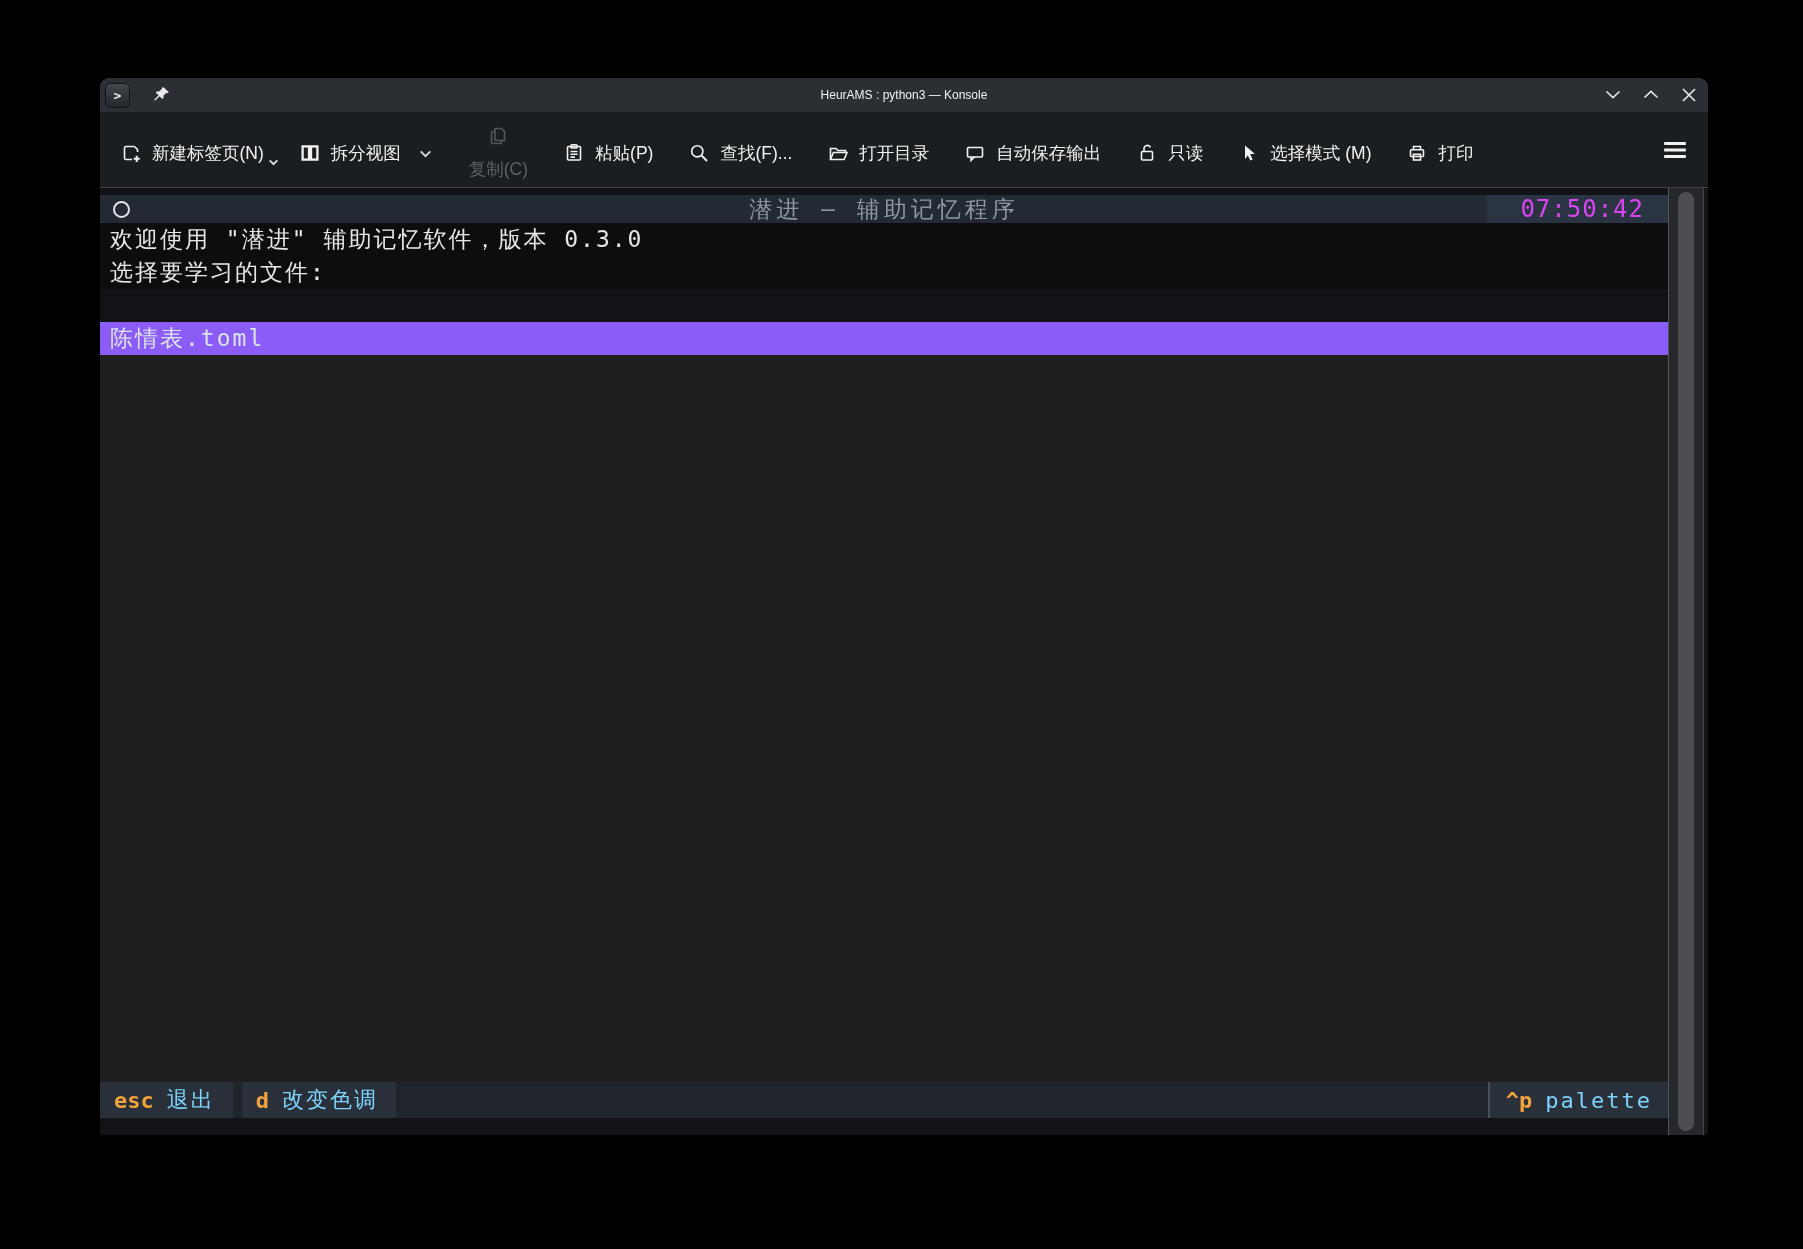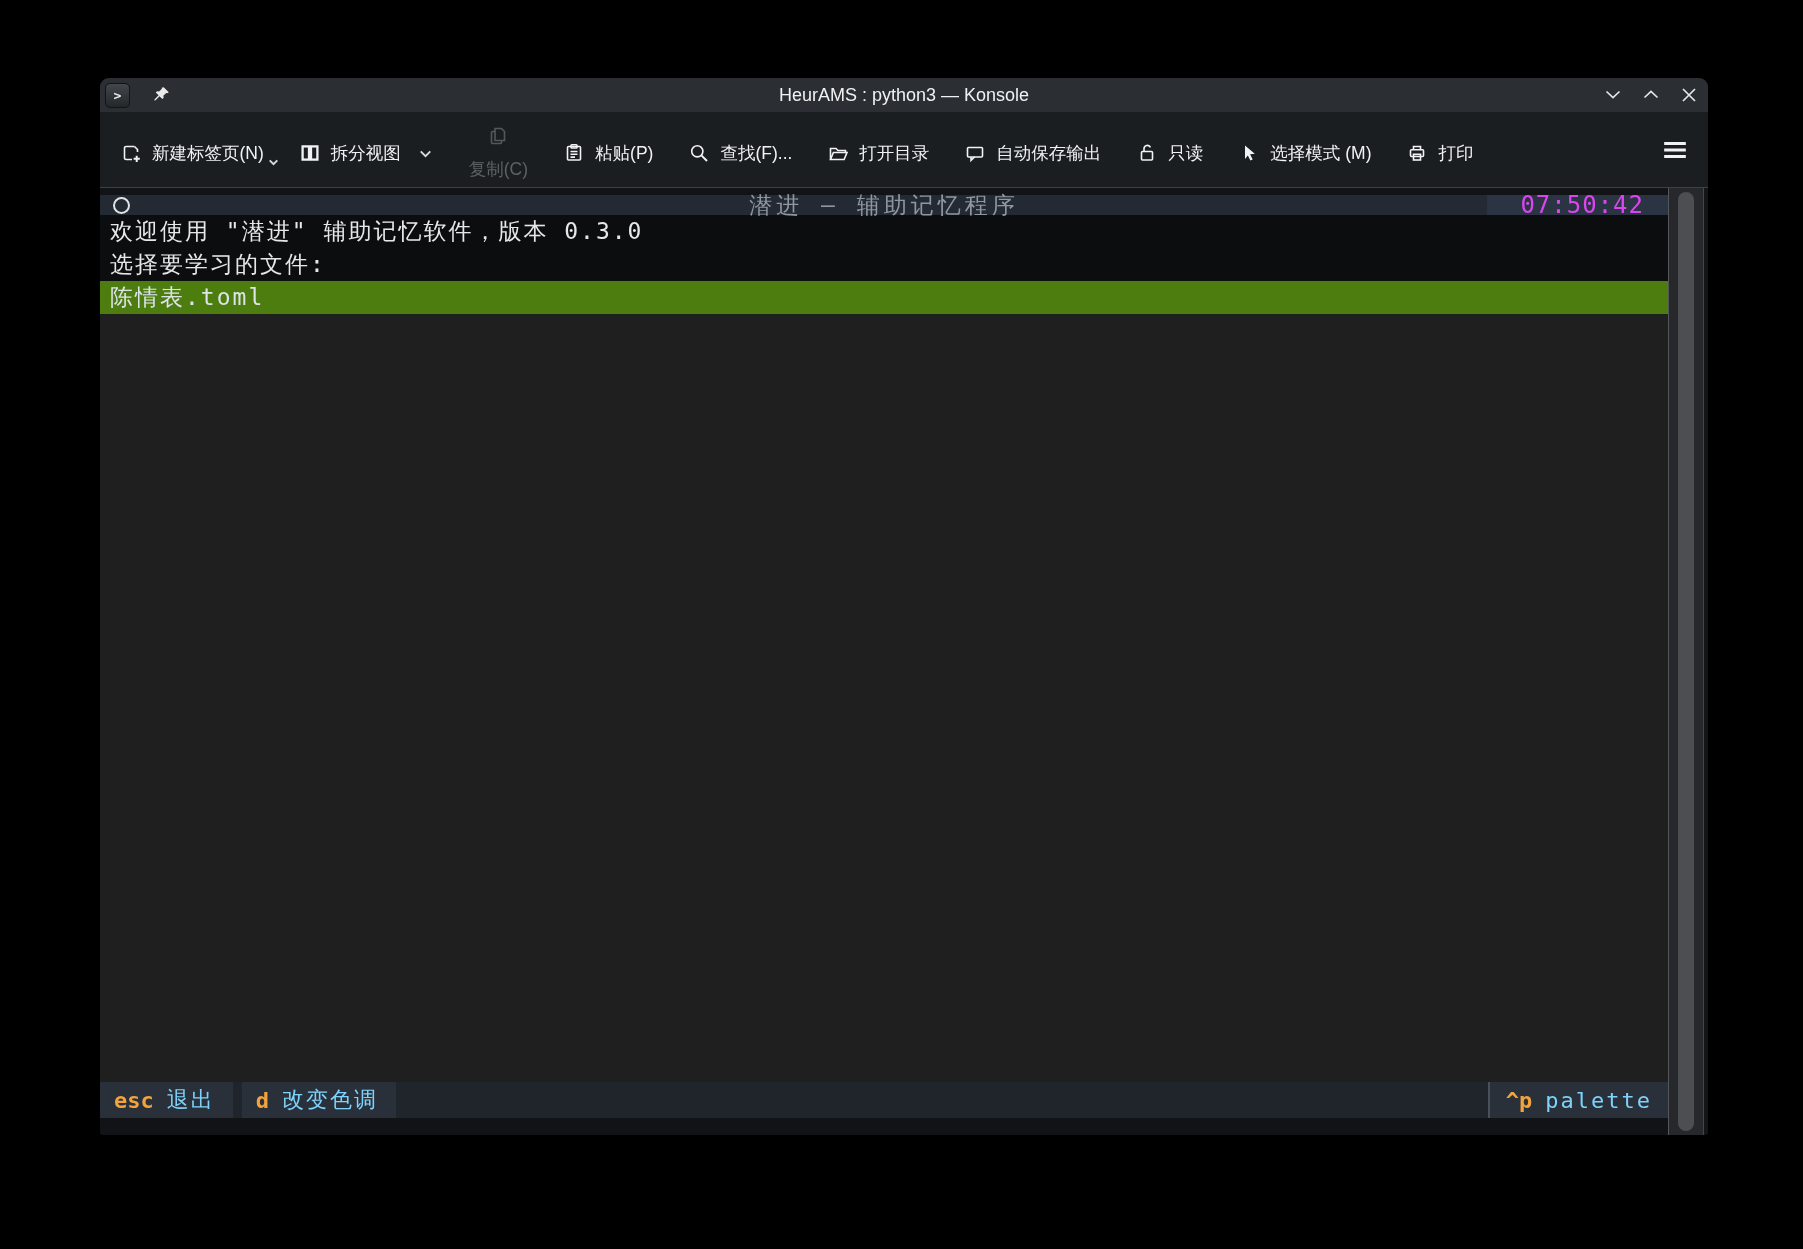--- a/index.html
+++ b/index.html
@@ -12,21 +12,21 @@
 
   
   .titlebar { height:34px; background:#2b2f34; display:flex; align-items:center;
               position:relative; flex:none; }
   .app-icon { width:25px; height:25px; margin-left:5px; border-radius:5px;
               background:linear-gradient(#42474b,#24272a); border:1px solid #121415;
               display:flex; align-items:center; justify-content:center;
               color:#eceeef; font-family:"DejaVu Sans Mono",monospace; font-size:13px; font-weight:bold; }
   .pin { margin-left:21px; width:20px; height:20px; display:flex; align-items:center; }
   .win-title { position:absolute; left:0; right:0; text-align:center; color:#f0f2f3;
-               font-size:18px; pointer-events:none; }
+               font-size:12px; pointer-events:none; }
   .win-controls { margin-left:auto; display:flex; align-items:center; gap:15px; padding-right:8px; }
   .win-btn { width:23px; height:23px; display:flex; align-items:center; justify-content:center; }
   .win-btn svg { stroke:#e3e6e8; stroke-width:1.7; fill:none; }
 
   
   .toolbar { height:76px; background:#1b1e20; border-bottom:1px solid #3e4143;
              display:flex; align-items:center; padding:0 20px; gap:35px; flex:none; }
   .tbi { display:flex; align-items:center; gap:10px; color:#f0f2f3; font-size:17.5px;
          position:relative; white-space:nowrap;margin-top:7px; }
   .tbi svg { stroke:#f0f2f3; fill:none; stroke-width:1.6; flex:none; }
@@ -39,34 +39,34 @@
   .hamburger { margin-left:auto; display:flex; align-items:center; }
   .hamburger svg { stroke:#f0f2f3; stroke-width:2.6; fill:none; }
 
   
   .terminal { flex:1; display:flex; background:#121316; min-height:0;
               font-family:"DejaVu Sans Mono", monospace; }
   .term-content { flex:1; display:flex; flex-direction:column; min-width:0; }
   .strip-top { height:7px; background:#121316; flex:none; }
   .strip-bottom { height:17px; background:#121316; flex:none; }
 
-  .tui-header { height:20px; background:#242a33; position:relative; flex:none;
+  .tui-header { height:28px; background:#242a33; position:relative; flex:none;
                 display:flex; align-items:center; }
   .circle-icon { width:17px; height:17px; border:2.5px solid #dfe3e6; border-radius:50%;
                  margin-left:13px; }
   .tui-title { position:absolute; left:0; right:0; text-align:center; color:#8e97a2;
                font-size:23px; letter-spacing:4px; pointer-events:none; }
   .clock { margin-left:auto; height:100%; background:#2b3442; color:#d946ef;
            font-size:24px; display:flex; align-items:center; padding:0 24px 0 33px;
            letter-spacing:1px; }
 
   .term-line { height:33px; background:#0c0d0e; color:#e5e7e9; font-size:23px;
                line-height:33px; padding-left:10px; letter-spacing:2px;
                white-space:nowrap; overflow:hidden; flex:none; }
-  .term-line.selected { background:#4d7c0f; color:#dce3e9; }
+  .term-line.selected { background:#8b5cf6; color:#dce3e9;margin-top:33px; }
   .term-spacer { flex:1; background:#1f1f1f; }
 
   .tui-footer { height:36px; background:#20252c; display:flex; align-items:stretch;
                 font-size:22px; flex:none; }
   .fkey-group { display:flex; align-items:center; gap:13px; padding:0 18px 0 14px;
                 background:#2a303a; }
   .fkey-gap { width:9px; background:#20252c; }
   .fkey { color:#f2a33c; font-weight:bold; }
   .flabel { color:#7dd3fc; letter-spacing:2px; }
   .footer-spacer { flex:1; }

